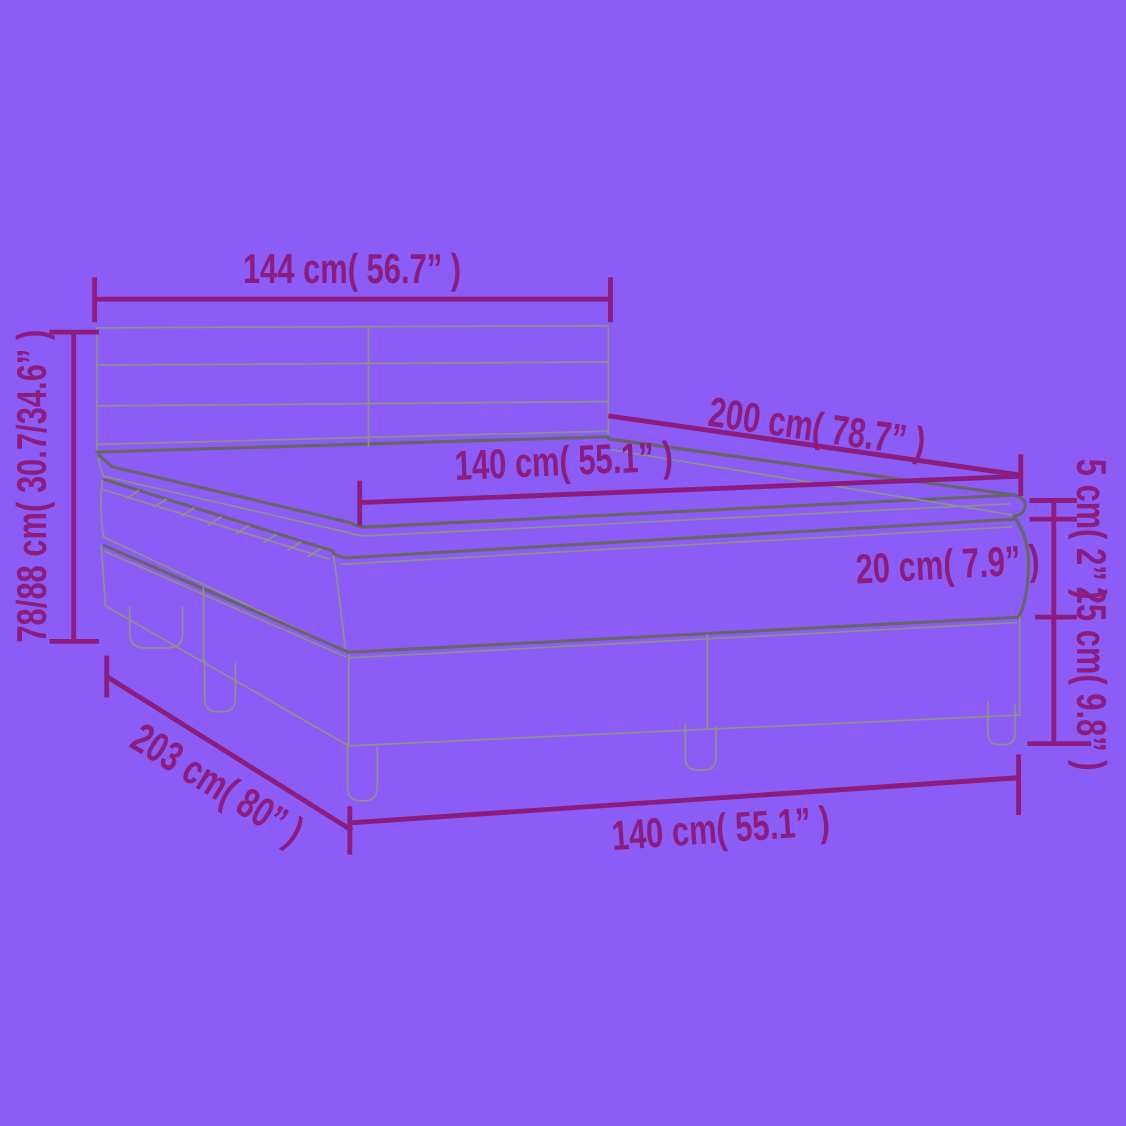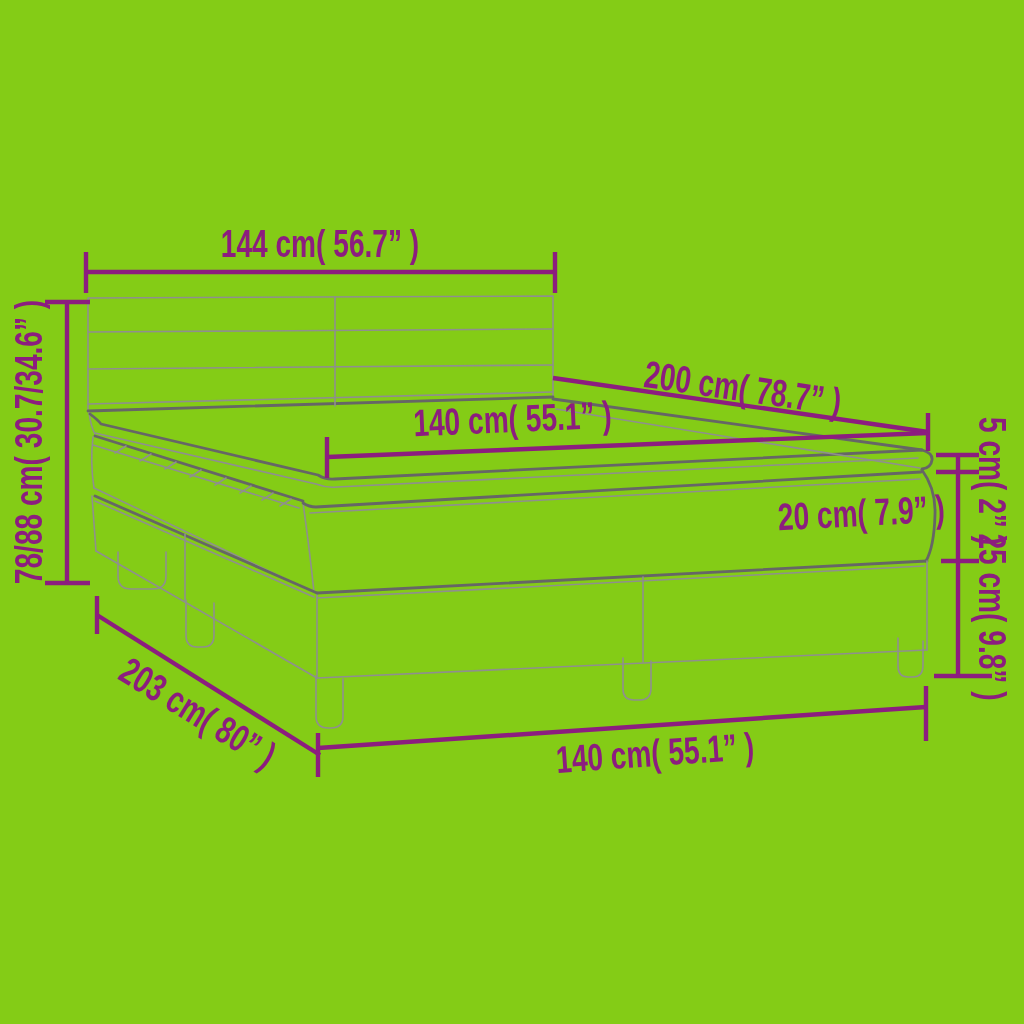--- a/index.html
+++ b/index.html
@@ -1,16 +1,16 @@
 <!DOCTYPE html>
 <html><head>
 <meta charset="utf-8">
 <style>
   html,body{margin:0;padding:0;background:#ffffff;}
-  #stage{position:relative;width:1024px;height:1024px;background:#84cc16;overflow:hidden;}
+  #stage{position:relative;width:1024px;height:1024px;background:#8b5cf6;overflow:hidden;}
   svg{display:block;}
   .thin{fill:none;stroke:#8f8f8f;stroke-width:1.6;stroke-linecap:round;stroke-linejoin:round;}
   .thick{fill:none;stroke:#666666;stroke-width:2.8;stroke-linecap:round;stroke-linejoin:round;}
   .dim{fill:none;stroke:#8C1D7F;stroke-width:4.4;stroke-linecap:butt;}
   .dimlabel{
     font-family:"Liberation Sans","DejaVu Sans",sans-serif;
     font-weight:700;font-size:38px;fill:#8C1D7F;
   }
 </style>
 </head>

